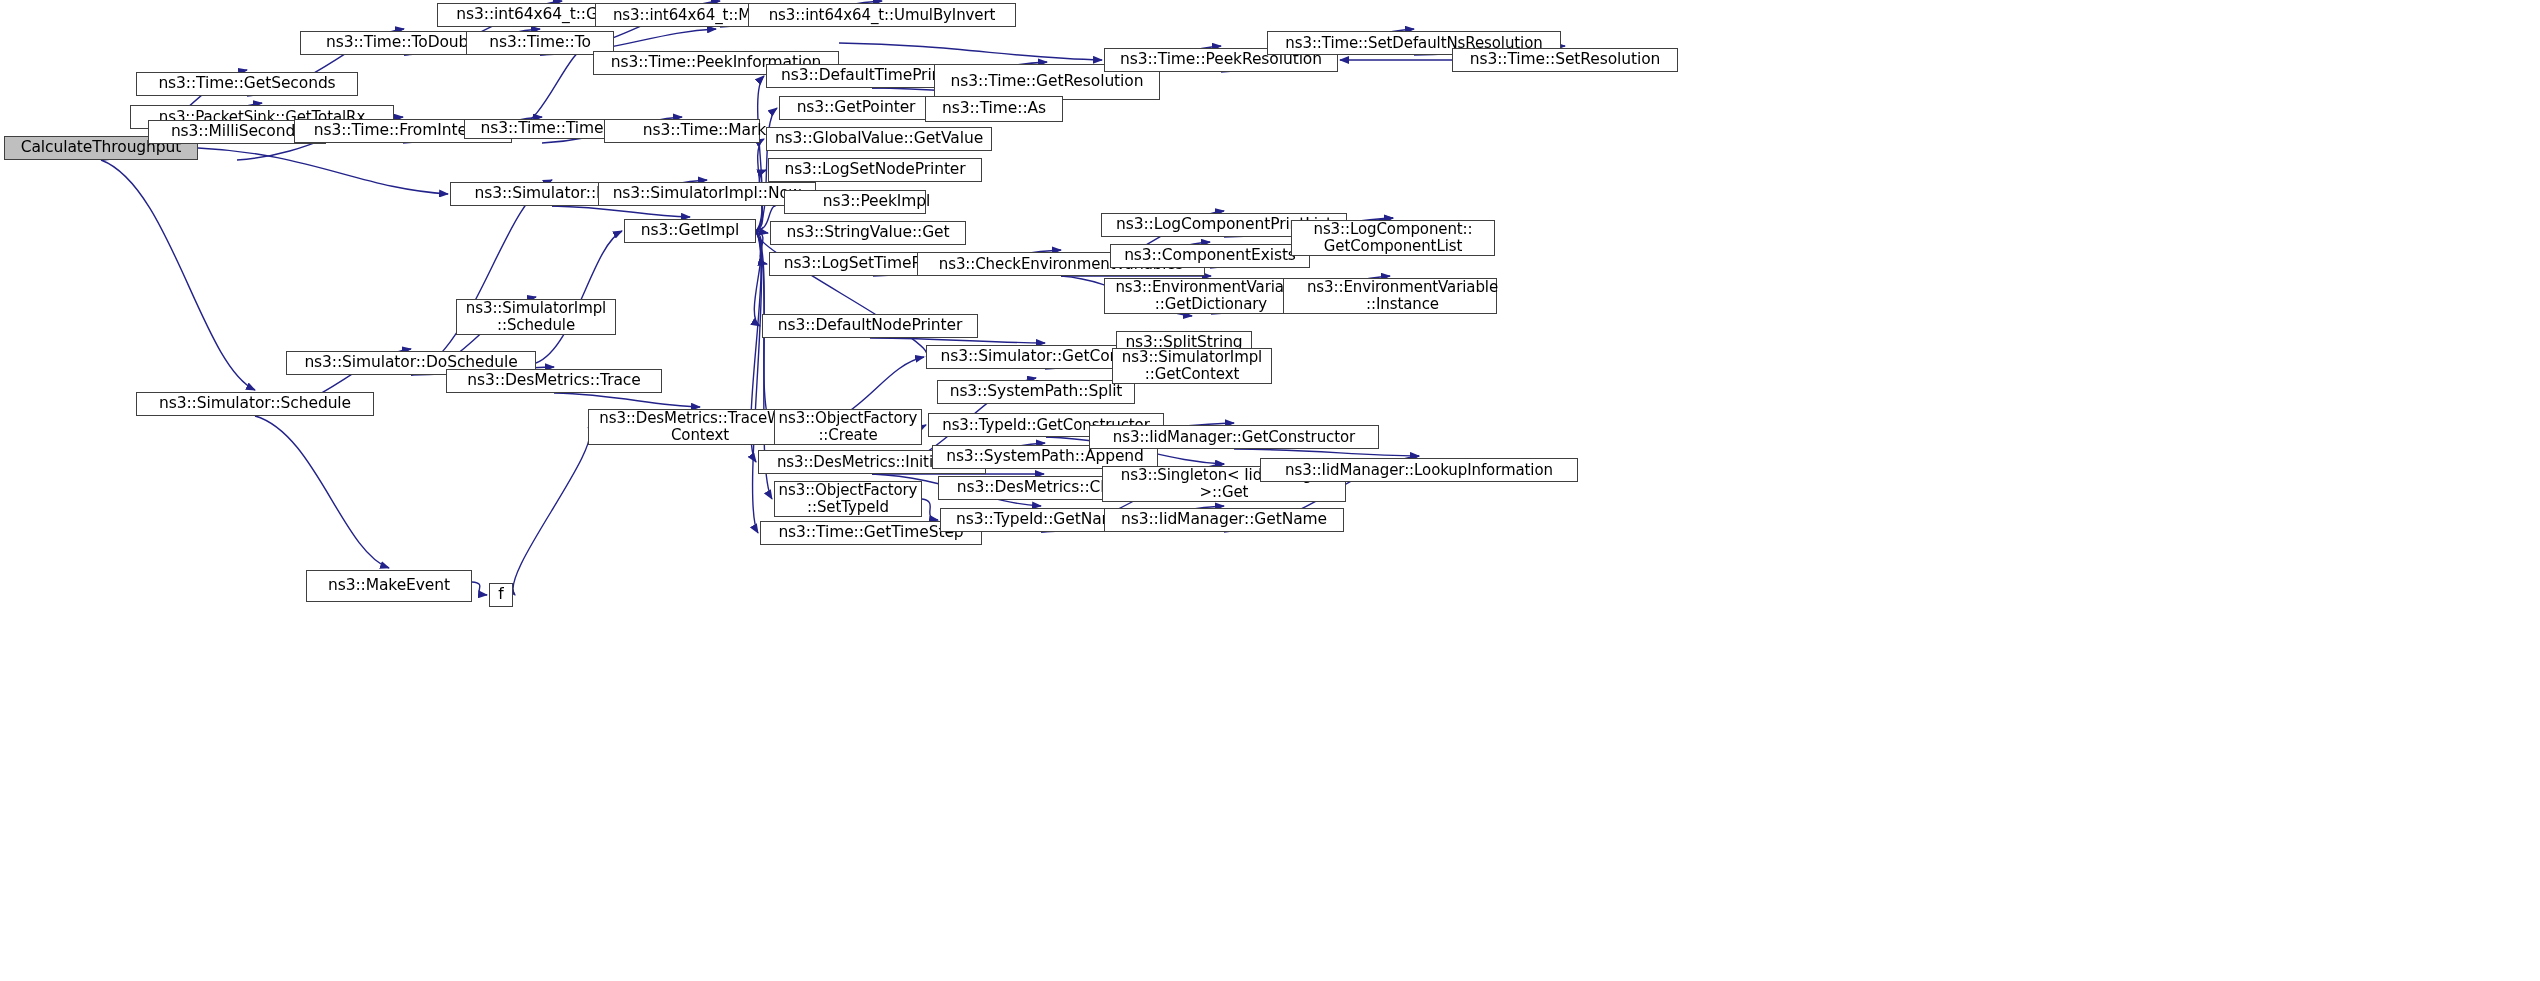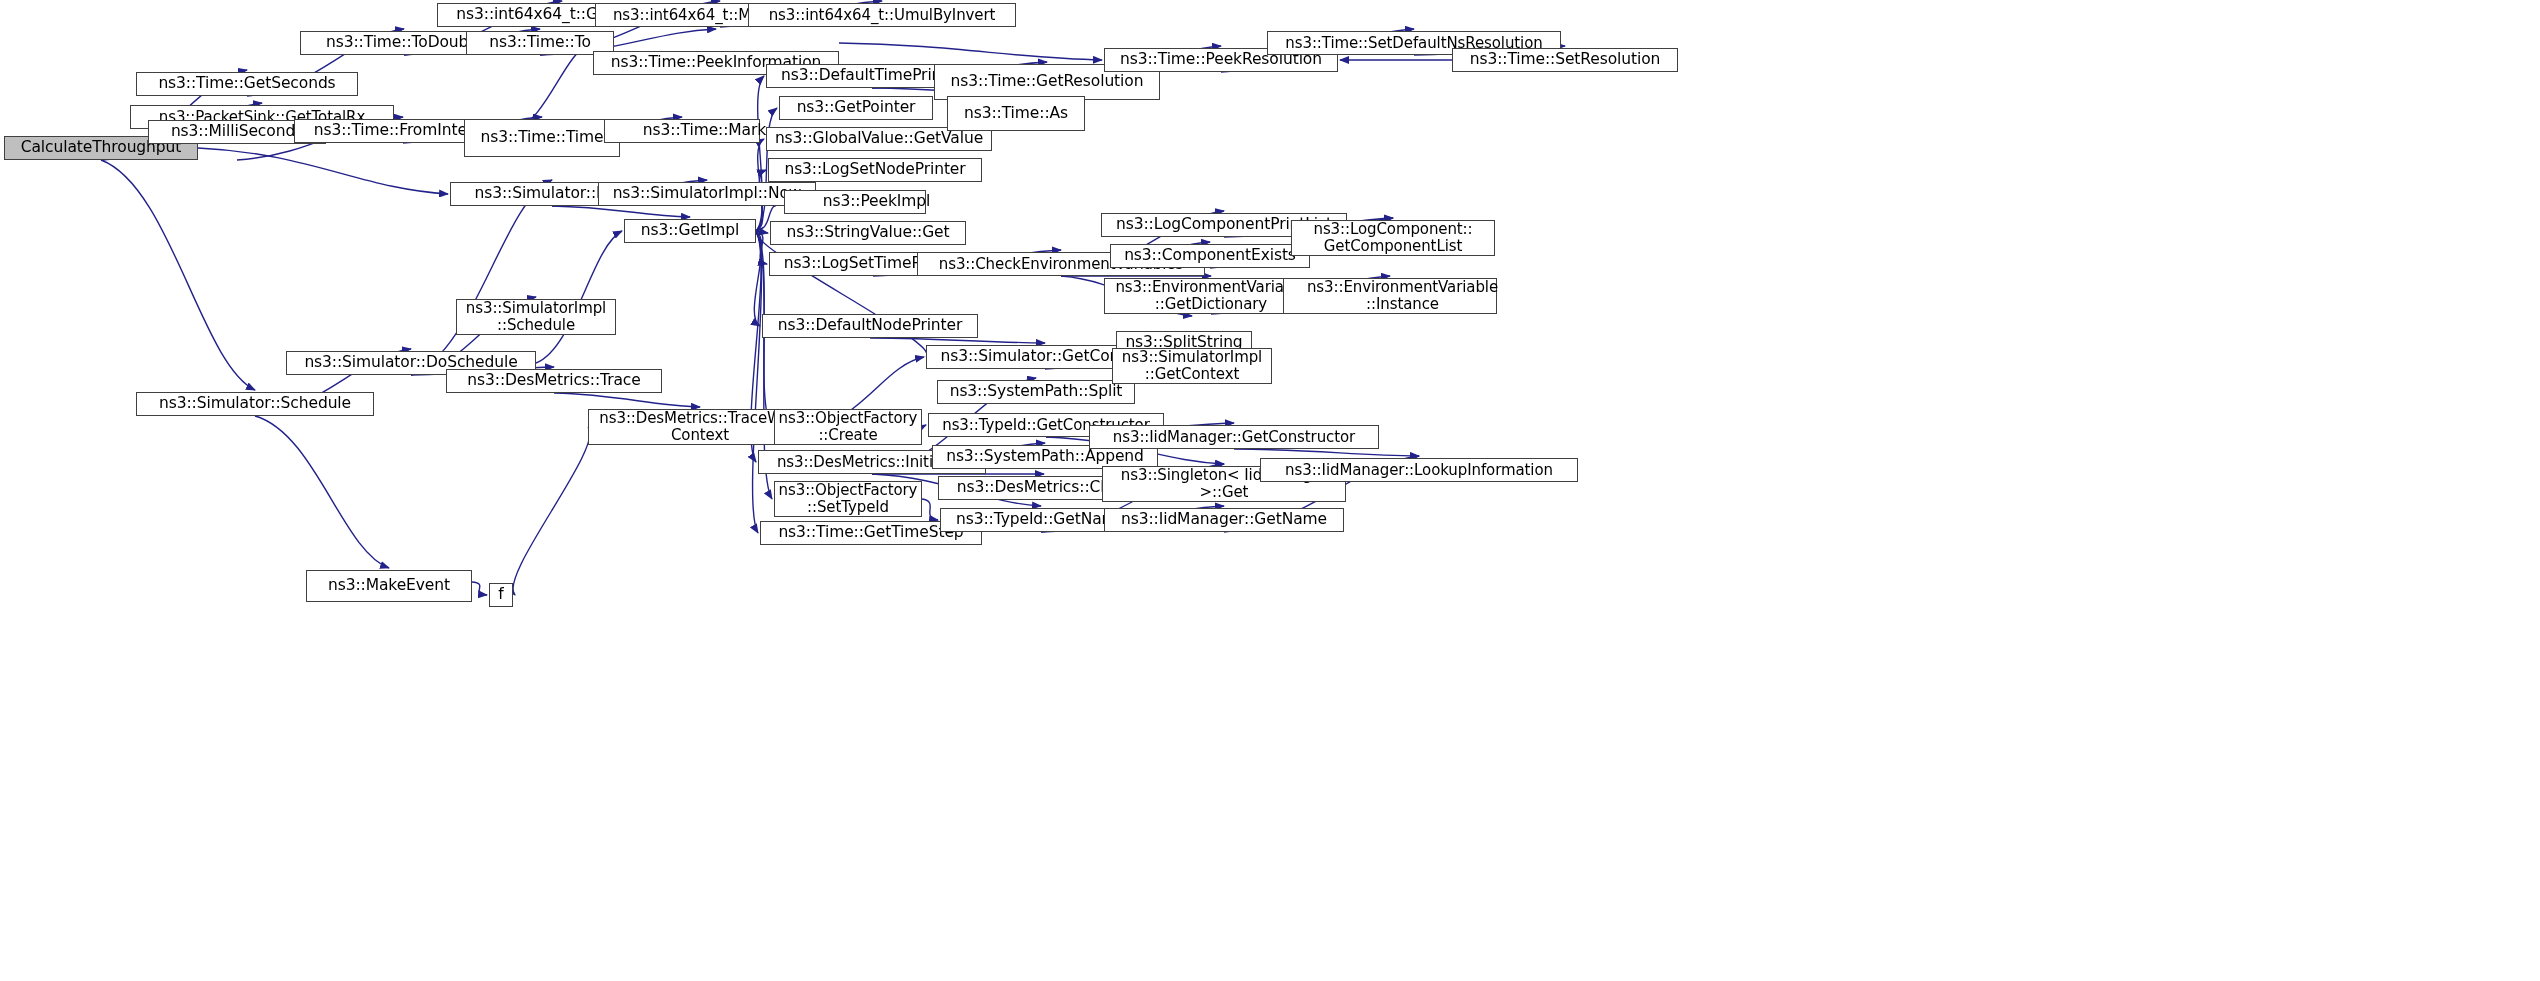--- a/index.html
+++ b/index.html
@@ -135,21 +135,21 @@
       <div class="node" style="left: 136px; top: 72px; width: 222px; height: 24px;">ns3::Time::GetSeconds</div>
       <div class="node tiny" style="left: 130px; top: 105px; width: 264px; height: 24px;">ns3::PacketSink::GetTotalRx</div>
       <div class="node" style="left: 148px; top: 120px; width: 178px; height: 24px;">ns3::MilliSeconds</div>
       <div class="node" style="left: 136px; top: 392px; width: 238px; height: 24px;">ns3::Simulator::Schedule</div>
       <div class="node" style="left: 300px; top: 31px; width: 208px; height: 24px;">ns3::Time::ToDouble</div>
       <div class="node" style="left: 294px; top: 119px; width: 218px; height: 24px;">ns3::Time::FromInteger</div>
       <div class="node" style="left: 286px; top: 351px; width: 250px; height: 24px;">ns3::Simulator::DoSchedule</div>
       <div class="node" style="left: 306px; top: 570px; width: 166px; height: 32px;">ns3::MakeEvent</div>
       <div class="node" style="left: 437px; top: 3px; width: 250px; height: 24px;">ns3::int64x64_t::GetDouble</div>
       <div class="node" style="left: 466px; top: 31px; width: 148px; height: 24px;">ns3::Time::To</div>
-      <div class="node" style="left: 464px; top: 119px; width: 156px; height: 38px;">ns3::Time::Time</div>
+      <div class="node" style="left: 464px; top: 119px; width: 156px; height: 20px;">ns3::Time::Time</div>
       <div class="node" style="left: 450px; top: 182px; width: 204px; height: 24px;">ns3::Simulator::Now</div>
       <div class="node tiny" style="left: 456px; top: 299px; width: 160px; height: 36px;">ns3::SimulatorImpl
 ::Schedule</div>
       <div class="node" style="left: 446px; top: 369px; width: 216px; height: 24px;">ns3::DesMetrics::Trace</div>
       <div class="node tiny" style="left: 595px; top: 3px; width: 250px; height: 24px;">ns3::int64x64_t::MulByInvert</div>
       <div class="node" style="left: 593px; top: 31px; width: 246px; height: 24px; margin-top: 20px;">ns3::Time::PeekInformation</div>
       <div class="node" style="left: 604px; top: 119px; width: 156px; height: 24px; padding-left: 48px;">ns3::Time::Mark</div>
       <div class="node" style="left: 598px; top: 182px; width: 218px; height: 24px;">ns3::SimulatorImpl::Now</div>
       <div class="node" style="left: 624px; top: 219px; width: 132px; height: 24px;">ns3::GetImpl</div>
       <div class="node tiny" style="left: 588px; top: 409px; width: 224px; height: 36px;">ns3::DesMetrics::TraceWith
@@ -163,21 +163,21 @@
       <div class="node" style="left: 770px; top: 221px; width: 196px; height: 24px;">ns3::StringValue::Get</div>
       <div class="node" style="left: 769px; top: 252px; width: 208px; height: 24px;">ns3::LogSetTimePrinter</div>
       <div class="node" style="left: 762px; top: 314px; width: 216px; height: 24px;">ns3::DefaultNodePrinter</div>
       <div class="node tiny" style="left: 774px; top: 409px; width: 148px; height: 36px;">ns3::ObjectFactory
 ::Create</div>
       <div class="node tiny" style="left: 758px; top: 450px; width: 228px; height: 24px;">ns3::DesMetrics::Initialize</div>
       <div class="node tiny" style="left: 774px; top: 481px; width: 148px; height: 36px;">ns3::ObjectFactory
 ::SetTypeId</div>
       <div class="node" style="left: 760px; top: 521px; width: 222px; height: 24px;">ns3::Time::GetTimeStep</div>
       <div class="node" style="left: 934px; top: 64px; width: 226px; height: 36px;">ns3::Time::GetResolution</div>
-      <div class="node" style="left: 947px; top: 96px; width: 138px; height: 35px;">ns3::Time::As</div>
+      <div class="node" style="left: 925px; top: 96px; width: 138px; height: 26px;">ns3::Time::As</div>
       <div class="node tiny" style="left: 917px; top: 252px; width: 288px; height: 24px;">ns3::CheckEnvironmentVariables</div>
       <div class="node" style="left: 926px; top: 345px; width: 238px; height: 24px;">ns3::Simulator::GetContext</div>
       <div class="node" style="left: 937px; top: 380px; width: 198px; height: 24px;">ns3::SystemPath::Split</div>
       <div class="node tiny" style="left: 928px; top: 413px; width: 236px; height: 24px;">ns3::TypeId::GetConstructor</div>
       <div class="node" style="left: 932px; top: 445px; width: 226px; height: 24px;">ns3::SystemPath::Append</div>
       <div class="node" style="left: 938px; top: 476px; width: 212px; height: 24px;">ns3::DesMetrics::Close</div>
       <div class="node" style="left: 940px; top: 508px; width: 202px; height: 24px;">ns3::TypeId::GetName</div>
       <div class="node" style="left: 1104px; top: 48px; width: 234px; height: 24px;">ns3::Time::PeekResolution</div>
       <div class="node" style="left: 1101px; top: 213px; width: 246px; height: 24px;">ns3::LogComponentPrintList</div>
       <div class="node" style="left: 1110px; top: 244px; width: 200px; height: 24px;">ns3::ComponentExists</div>

